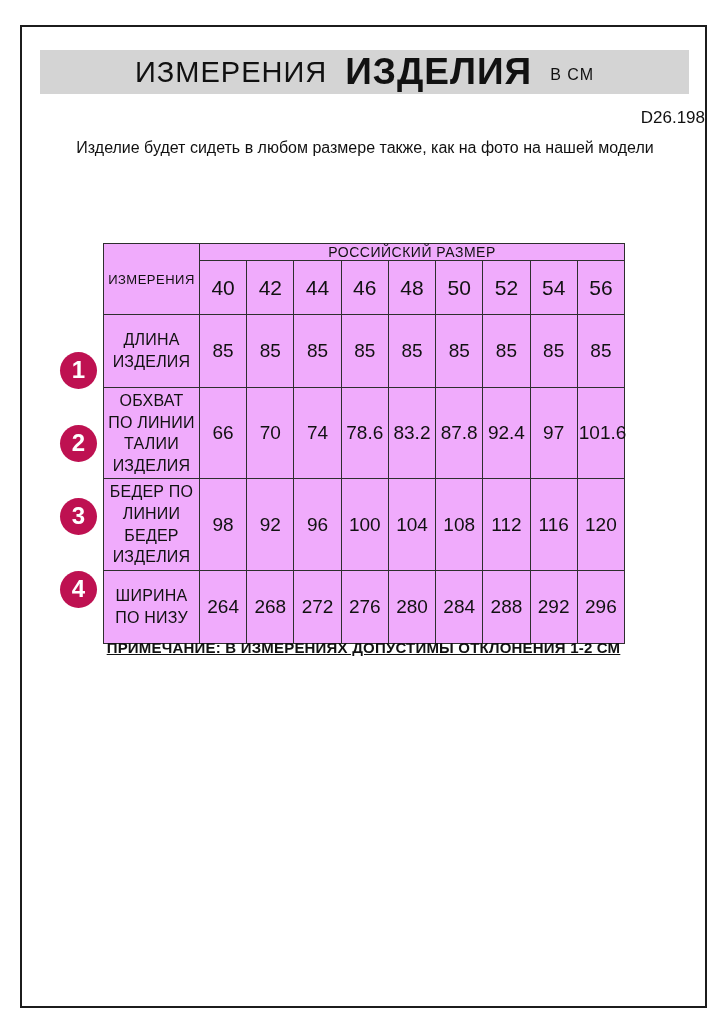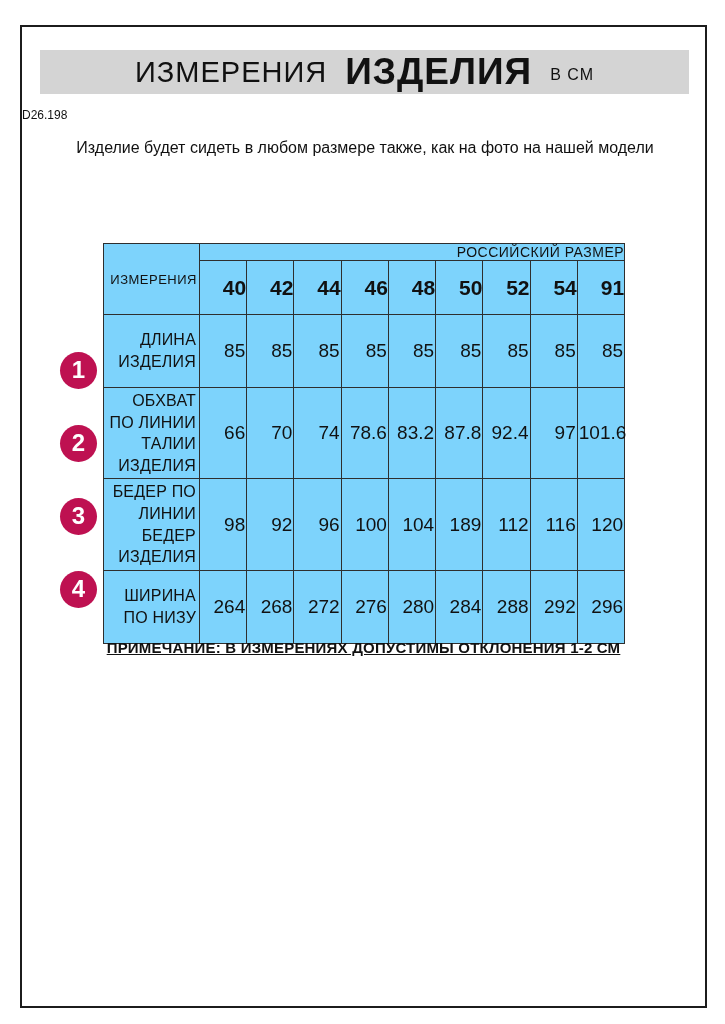--- a/index.html
+++ b/index.html
@@ -20,46 +20,46 @@
     position:absolute;left:18px;top:23px;width:649px;height:44px;
     background:var(--bar-bg);
     display:flex;align-items:center;justify-content:center;
     white-space:nowrap;
   }
   .title-measure{font-size:29px;font-weight:400;letter-spacing:1px;margin-right:18px;}
   .title-product{font-size:37px;font-weight:700;letter-spacing:1px;margin-right:18px;}
   .title-units{font-size:16px;font-weight:400;letter-spacing:1px;position:relative;top:3px;}
   .model-code{
     position:absolute;left:0;top:81px;width:100%;
-    text-align:left;font-size:12px;font-weight:400;
+    text-align:right;font-size:17px;font-weight:400;
   }
   .subtitle{
     position:absolute;left:33px;top:110px;width:620px;
     text-align:center;font-size:16px;line-height:1.4;
   }
   .table-wrap{
     position:absolute;left:81px;top:216px;width:521px;
   }
   table.size-table{
     border-collapse:collapse;table-layout:fixed;width:521px;
   }
   table.size-table th, table.size-table td{
     border:1.5px solid var(--line);
-    text-align:right;vertical-align:middle;
-    background:#7dd3fc;
+    text-align:center;vertical-align:middle;
+    background:#f0abfc;
   }
   th.corner{
     font-size:13px;font-weight:400;letter-spacing:0.5px;padding:2px;
   }
   th.group-header{
     height:17px;font-size:14px;font-weight:400;letter-spacing:0.5px;
     line-height:15px;padding:0;
   }
   tr.size-row th{
-    height:54px;font-size:21px;font-weight:700;
+    height:54px;font-size:21px;font-weight:400;
   }
   tbody th.row-label{
     height:73px;font-size:16px;font-weight:400;line-height:1.35;
     padding:2px 3px;letter-spacing:0.2px;
   }
   tbody td.cell-value{
     font-size:19px;font-weight:400;padding:0 1px;
   }
   .circle{
     position:absolute;left:-43px;width:37px;height:37px;border-radius:50%;
@@ -110,21 +110,21 @@
         </tr>
         <tr class="size-row" id="sizeRow">
             <th>40</th>
             <th>42</th>
             <th>44</th>
             <th>46</th>
             <th>48</th>
             <th>50</th>
             <th>52</th>
             <th>54</th>
-            <th>91</th>
+            <th>56</th>
           </tr>
       </thead>
       <tbody id="tableBody">
           <tr>
             <th class="row-label">ДЛИНА ИЗДЕЛИЯ</th>
             <td class="cell-value">85</td>
             <td class="cell-value">85</td>
             <td class="cell-value">85</td>
             <td class="cell-value">85</td>
             <td class="cell-value">85</td>
@@ -145,21 +145,21 @@
             <td class="cell-value">97</td>
             <td class="cell-value">101.6</td>
           </tr>
           <tr>
             <th class="row-label">БЕДЕР ПО ЛИНИИ БЕДЕР ИЗДЕЛИЯ</th>
             <td class="cell-value">98</td>
             <td class="cell-value">92</td>
             <td class="cell-value">96</td>
             <td class="cell-value">100</td>
             <td class="cell-value">104</td>
-            <td class="cell-value">189</td>
+            <td class="cell-value">108</td>
             <td class="cell-value">112</td>
             <td class="cell-value">116</td>
             <td class="cell-value">120</td>
           </tr>
           <tr>
             <th class="row-label">ШИРИНА ПО НИЗУ</th>
             <td class="cell-value">264</td>
             <td class="cell-value">268</td>
             <td class="cell-value">272</td>
             <td class="cell-value">276</td>

